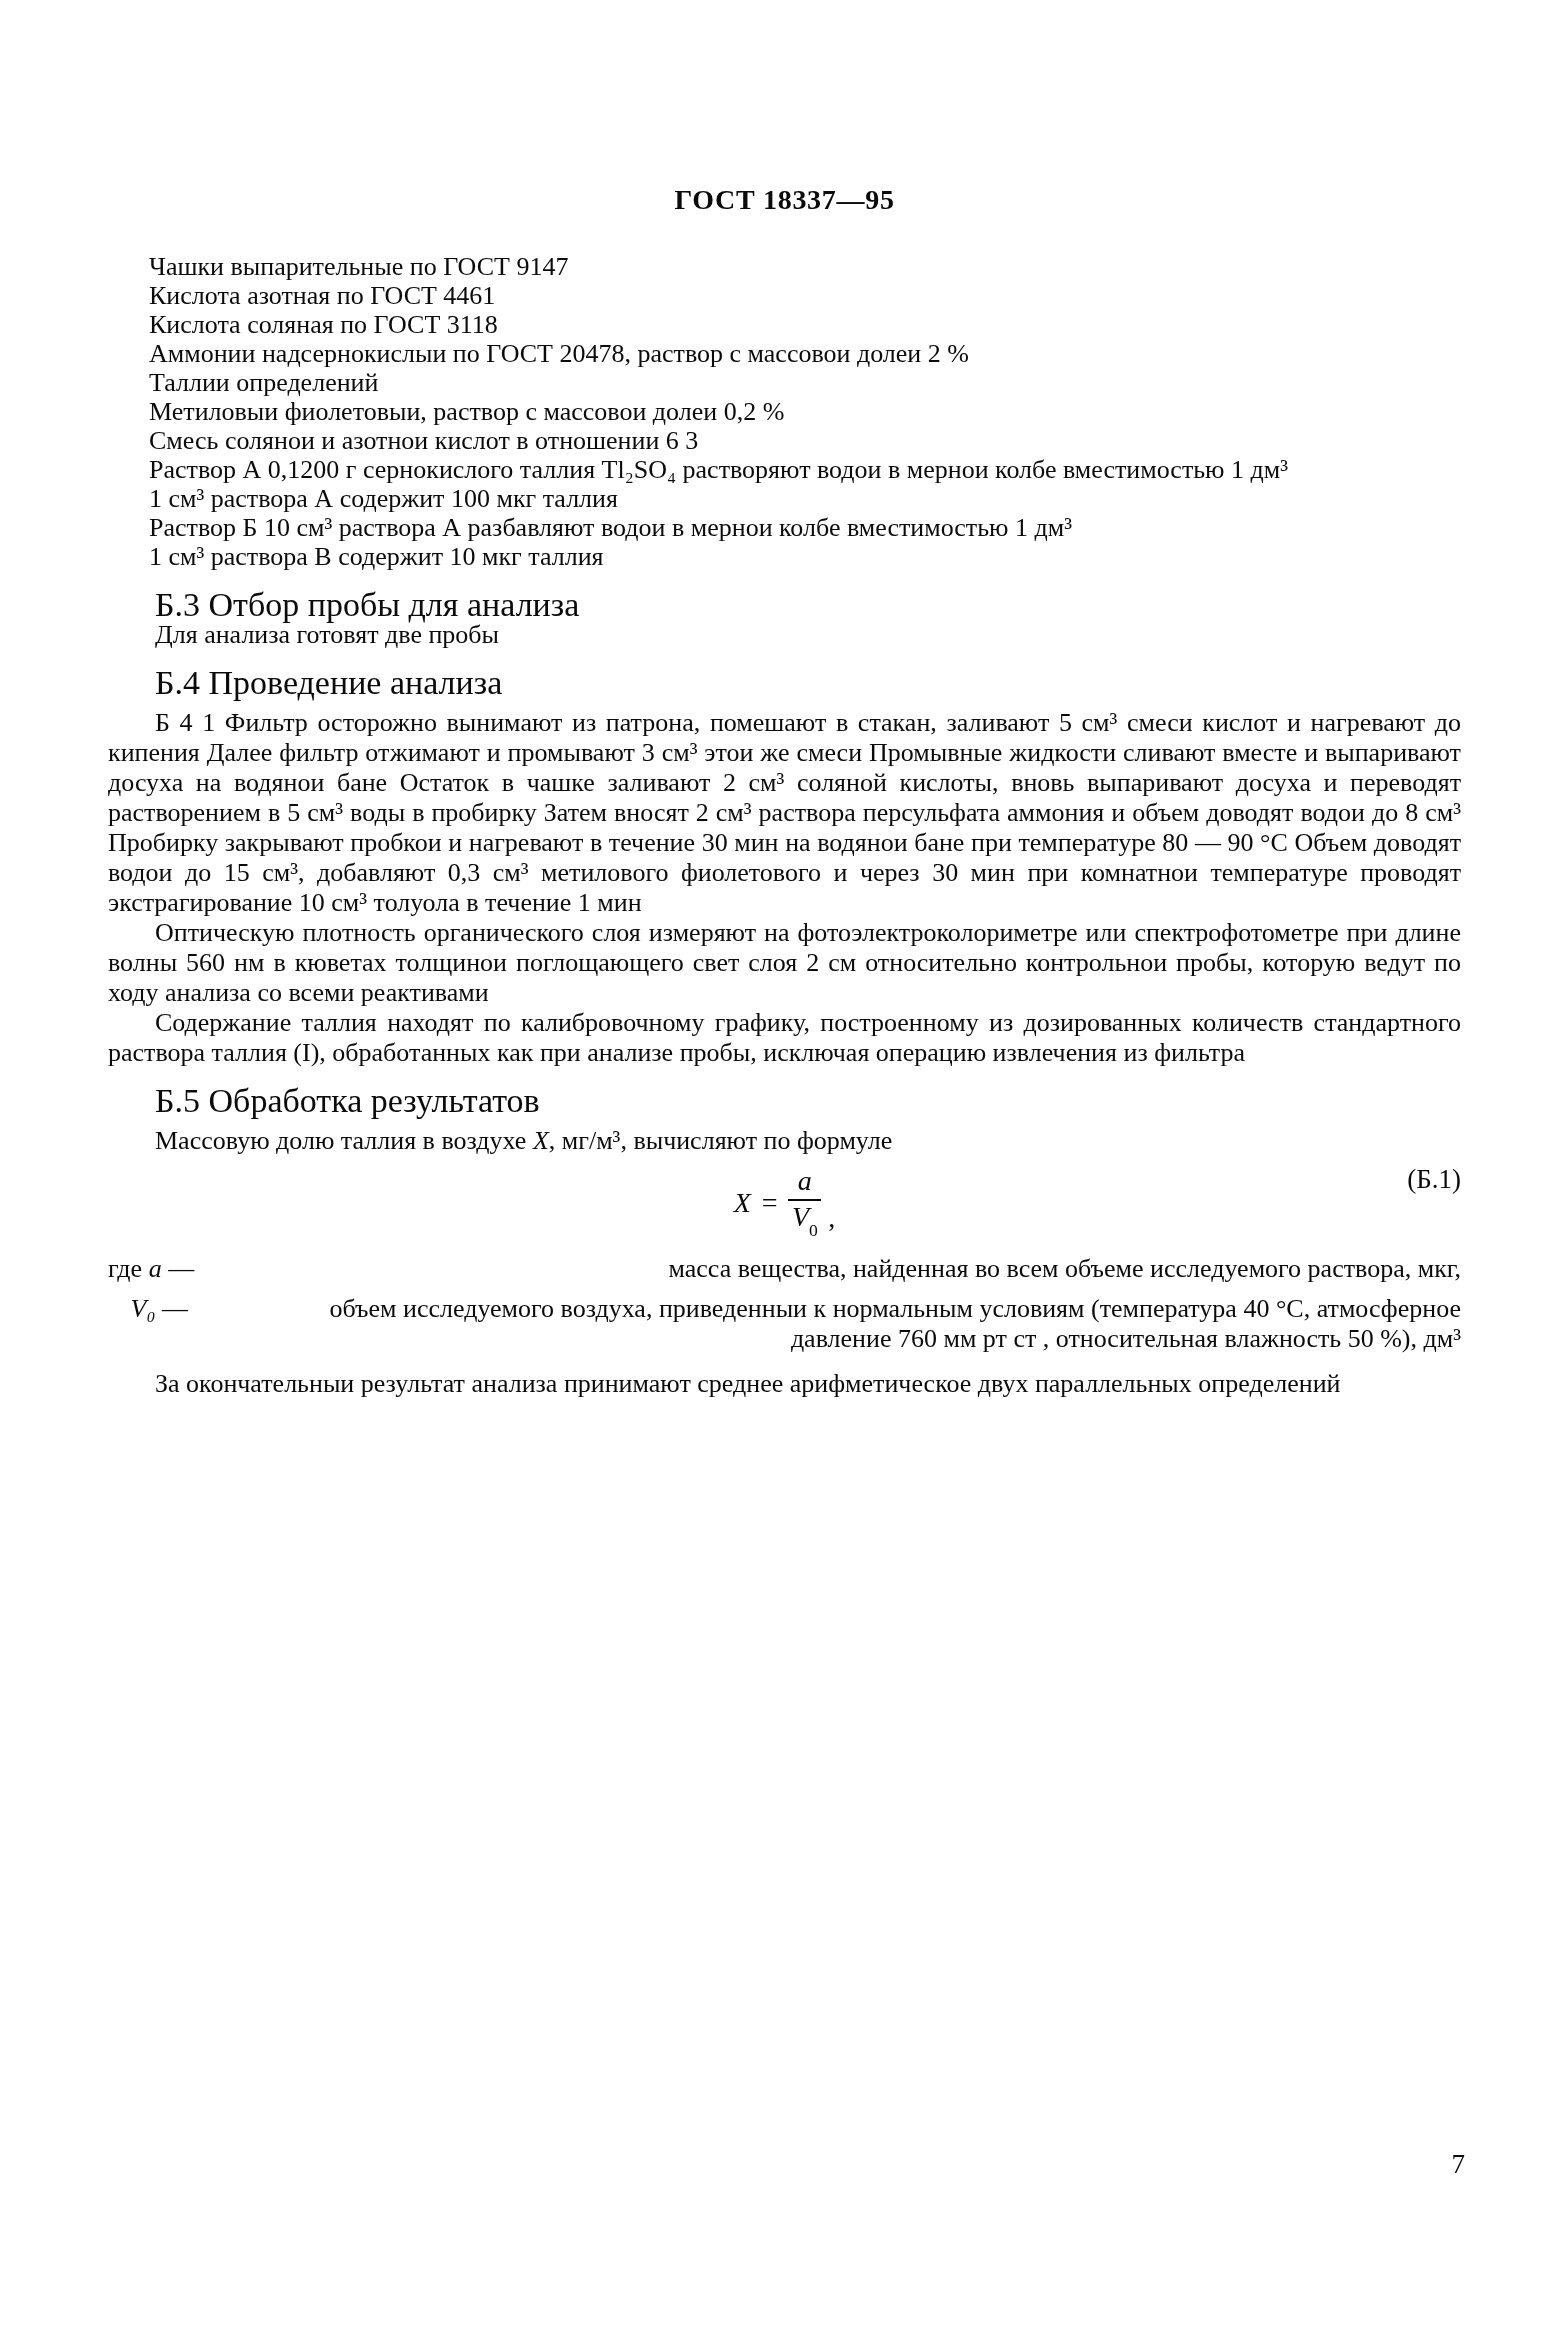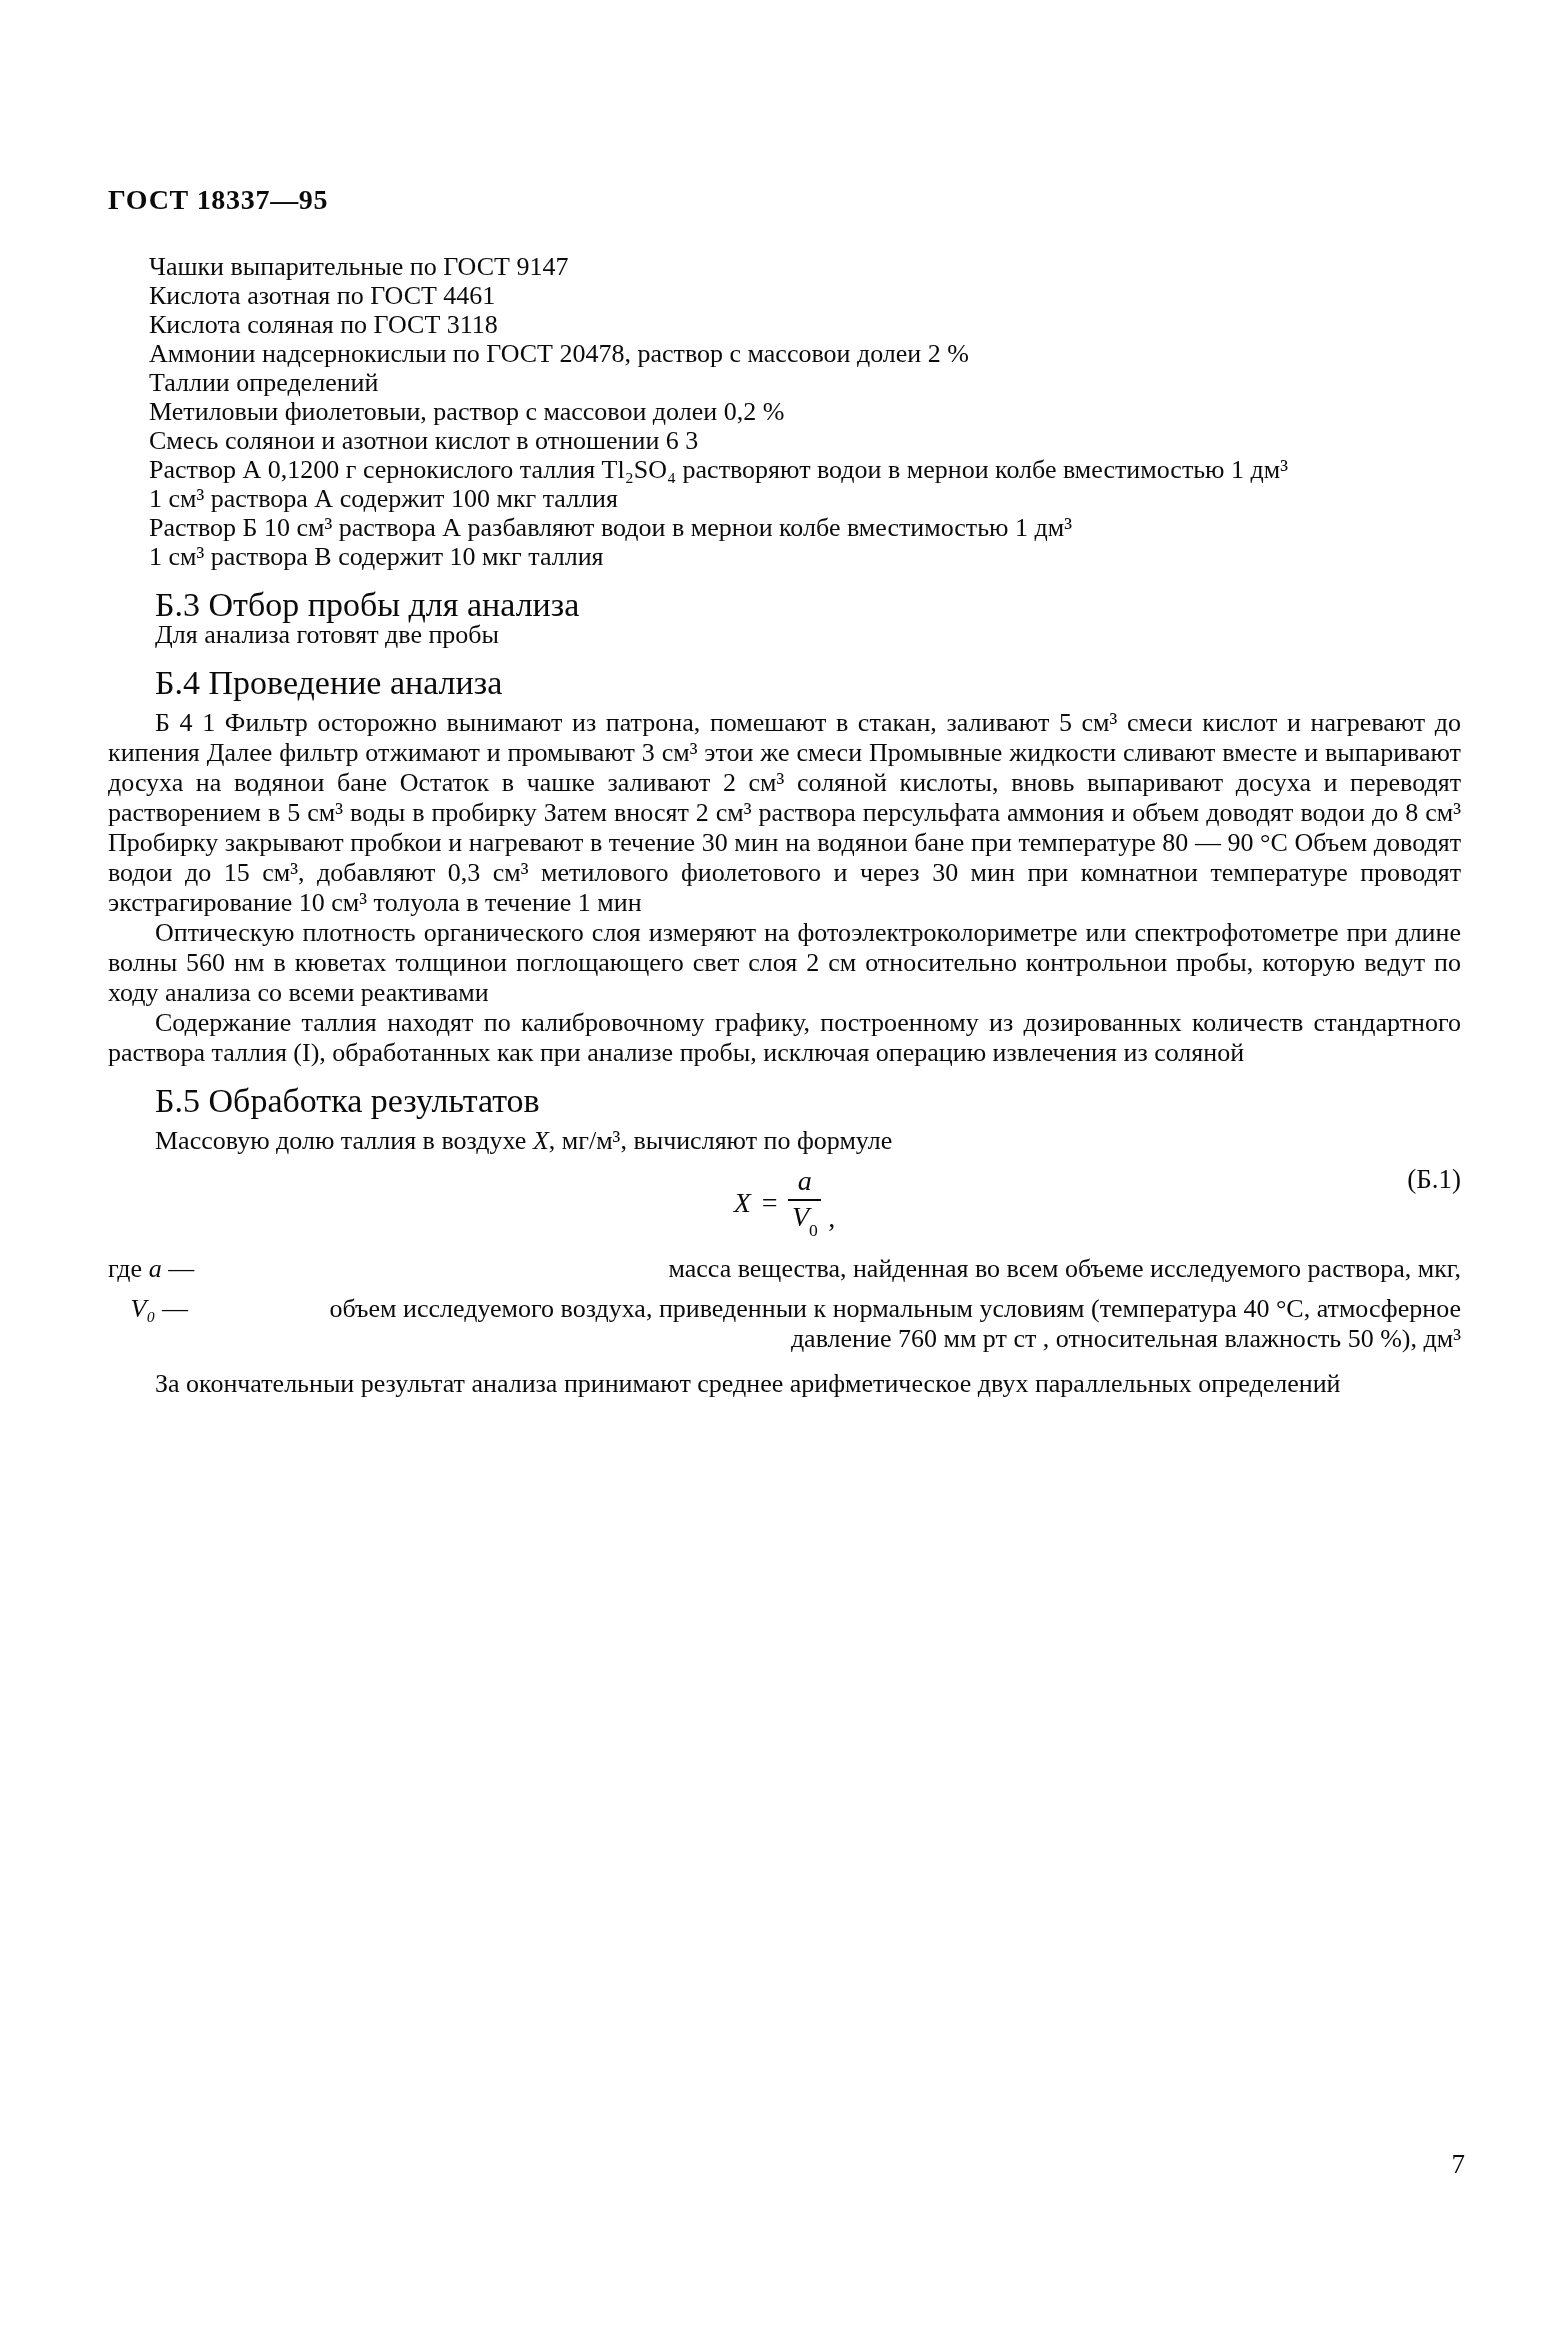--- a/index.html
+++ b/index.html
@@ -10,21 +10,21 @@
     background:#ffffff;
     color:#0b0b0b;
     font-family:"Liberation Serif","DejaVu Serif",serif;
     overflow:hidden;
   }
   .header{
     position:absolute;
     top:184px;
     left:108px;
     width:1353px;
-    text-align:left;
+    text-align:center;
     font-weight:bold;
     font-size:28px;
     letter-spacing:0.7px;
   }
   .content{
     position:absolute;
     top:252px;
     left:108px;
     width:1353px;
     font-size:26px;
@@ -144,21 +144,21 @@
       <div class="reagent-line">Раствор Б  10 см³ раствора А разбавляют водои в мернои колбе вместимостью 1 дм³</div>
       <div class="reagent-line">1 см³ раствора В содержит 10 мкг таллия</div>
     </div>
 
     <div class="heading">Б.3 Отбор пробы для анализа</div>
     <p class="para flow nojust">Для анализа готовят две пробы</p>
 
     <div class="heading">Б.4 Проведение анализа</div>
     <p class="para">Б 4 1  Фильтр осторожно вынимают из патрона, помешают в стакан, заливают 5 см³ смеси кислот и нагревают до кипения  Далее фильтр отжимают и промывают 3 см³ этои же смеси  Промывные жидкости сливают вместе и выпаривают досуха на водянои бане  Остаток в чашке заливают 2 см³ соляной кислоты, вновь выпаривают досуха и переводят растворением в 5 см³ воды в пробирку  Затем вносят 2 см³ раствора персульфата аммония и объем доводят водои до 8 см³  Пробирку закрывают пробкои и нагревают в течение 30 мин на водянои бане при температуре 80 — 90 °С  Объем доводят водои до 15 см³, добавляют 0,3 см³ метилового фиолетового и через 30 мин при комнатнои температуре проводят экстрагирование 10 см³ толуола в течение 1 мин</p>
     <p class="para flow">Оптическую плотность органического слоя измеряют на фотоэлектроколориметре или спектрофотометре при длине волны 560 нм в кюветах толщинои поглощающего свет слоя 2 см относительно контрольнои пробы, которую ведут по ходу анализа со всеми реактивами</p>
-    <p class="para flow">Содержание таллия находят по калибровочному графику, построенному из дозированных количеств стандартного раствора таллия (I), обработанных как при анализе пробы, исключая операцию извлечения из соляной</p>
+    <p class="para flow">Содержание таллия находят по калибровочному графику, построенному из дозированных количеств стандартного раствора таллия (I), обработанных как при анализе пробы, исключая операцию извлечения из фильтра</p>
 
     <div class="heading">Б.5 Обработка результатов</div>
 
     <p class="para nojust"><span>Массовую долю таллия в воздухе </span><span class="it">X</span><span>, мг/м³, вычисляют по формуле</span></p>
 
     <div class="formula-row">
       <div class="formula">
         <span class="it">X</span>
         <span>=</span>
         <span class="frac">

